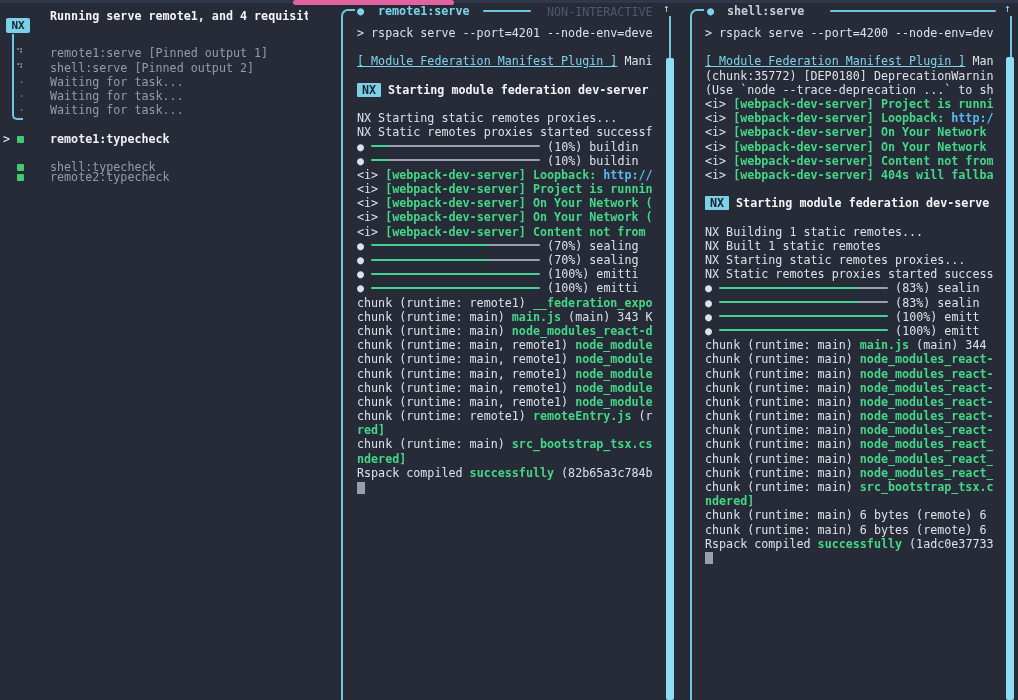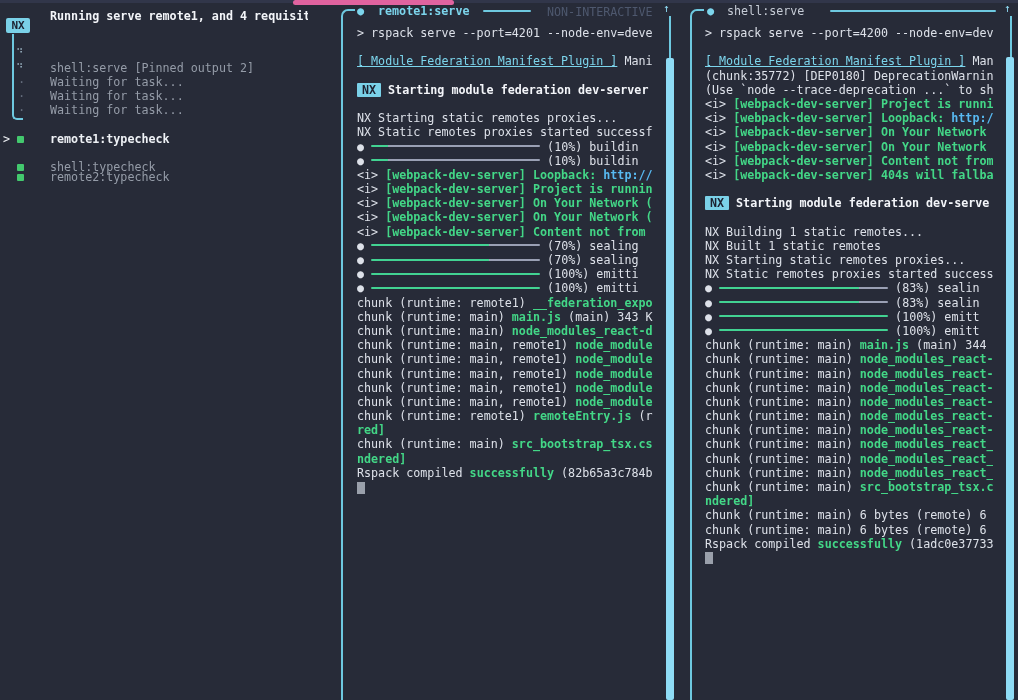--- a/index.html
+++ b/index.html
@@ -28,21 +28,21 @@
   .task-label{position:absolute;left:50px;top:0;color:#959ca8;}
   .task-label.sel{color:#eef1f5;font-weight:bold;}
 
   
   .p-border{position:absolute;width:12px;border-left:2px solid #6ec9e0;border-top:2px solid #6ec9e0;border-top-left-radius:7px;}
   .pb0{left:341px;top:9px;height:691px;}
   .pb1{left:690px;top:9px;height:691px;}
   .p-dot{position:absolute;top:4px;color:#7cd5ec;font-size:12px;line-height:14px;}
   .p-title{position:absolute;top:4px;font-weight:bold;white-space:pre;}
   .p-title.cyan{color:#7cd5ec;}
-  .p-title.grey{color:#c6ccd6;font-weight:normal;}
+  .p-title.grey{color:#c6ccd6;font-weight:bold;}
   .p-dash{position:absolute;top:10px;height:2px;background:#6ec9e0;border-radius:1px;}
   .p-status{position:absolute;top:5px;color:#4e586e;white-space:pre;}
   .sb-arrow{position:absolute;top:2px;color:#8fdcf5;font-size:11px;}
   .sb-track{position:absolute;width:2px;background:#6ec9e0;}
   .sb-thumb{position:absolute;width:8px;background:#8fdcf5;border-radius:2px;}
   .lines{position:absolute;top:26px;overflow:hidden;}
   .lines .ln{height:14.2px;line-height:14.2px;white-space:pre;overflow:hidden;}
   .s-fg{color:#dde1e9;}
   .s-bold{color:#f3f5f9;font-weight:bold;}
   .s-green{color:#43d787;font-weight:bold;}
@@ -57,21 +57,21 @@
 
 <div class="screen">
   <div class="top-strip"></div>
   <div class="tab-indicator"></div>
 
   <section>
     <span class="nx-badge">NX</span>
     <div class="tl-title">Running serve remote1, and 4 requisite ta</div>
     <div class="tree-line"></div>
     <div id="task-rows">
-        <div class="task-row" style="top: 46.4px;"><span class="task-icon">⠙</span></div>
+        <div class="task-row" style="top: 46.4px;"><span class="task-icon">⠙</span><span class="task-label">remote1:serve [Pinned output 1]</span></div>
         <div class="task-row" style="top: 60.6px;"><span class="task-icon">⠙</span><span class="task-label">shell:serve [Pinned output 2]</span></div>
         <div class="task-row" style="top: 74.8px;"><span class="task-icon dot">·</span><span class="task-label">Waiting for task...</span></div>
         <div class="task-row" style="top: 89px;"><span class="task-icon dot">·</span><span class="task-label">Waiting for task...</span></div>
         <div class="task-row" style="top: 103.2px;"><span class="task-icon dot">·</span><span class="task-label">Waiting for task...</span></div>
         <div class="task-row" style="top: 131.6px;"><span class="task-pointer">&gt;</span><span class="task-square"></span><span class="task-label sel">remote1:typecheck</span></div>
         <div class="task-row" style="top: 145.8px; margin-top: 24px;"><span class="task-square"></span><span class="task-label">remote2:typecheck</span></div>
         <div class="task-row" style="top: 160px; padding-left: 26px;"><span class="task-square"></span><span class="task-label">shell:typecheck</span></div>
       </div>
   </section>
 

